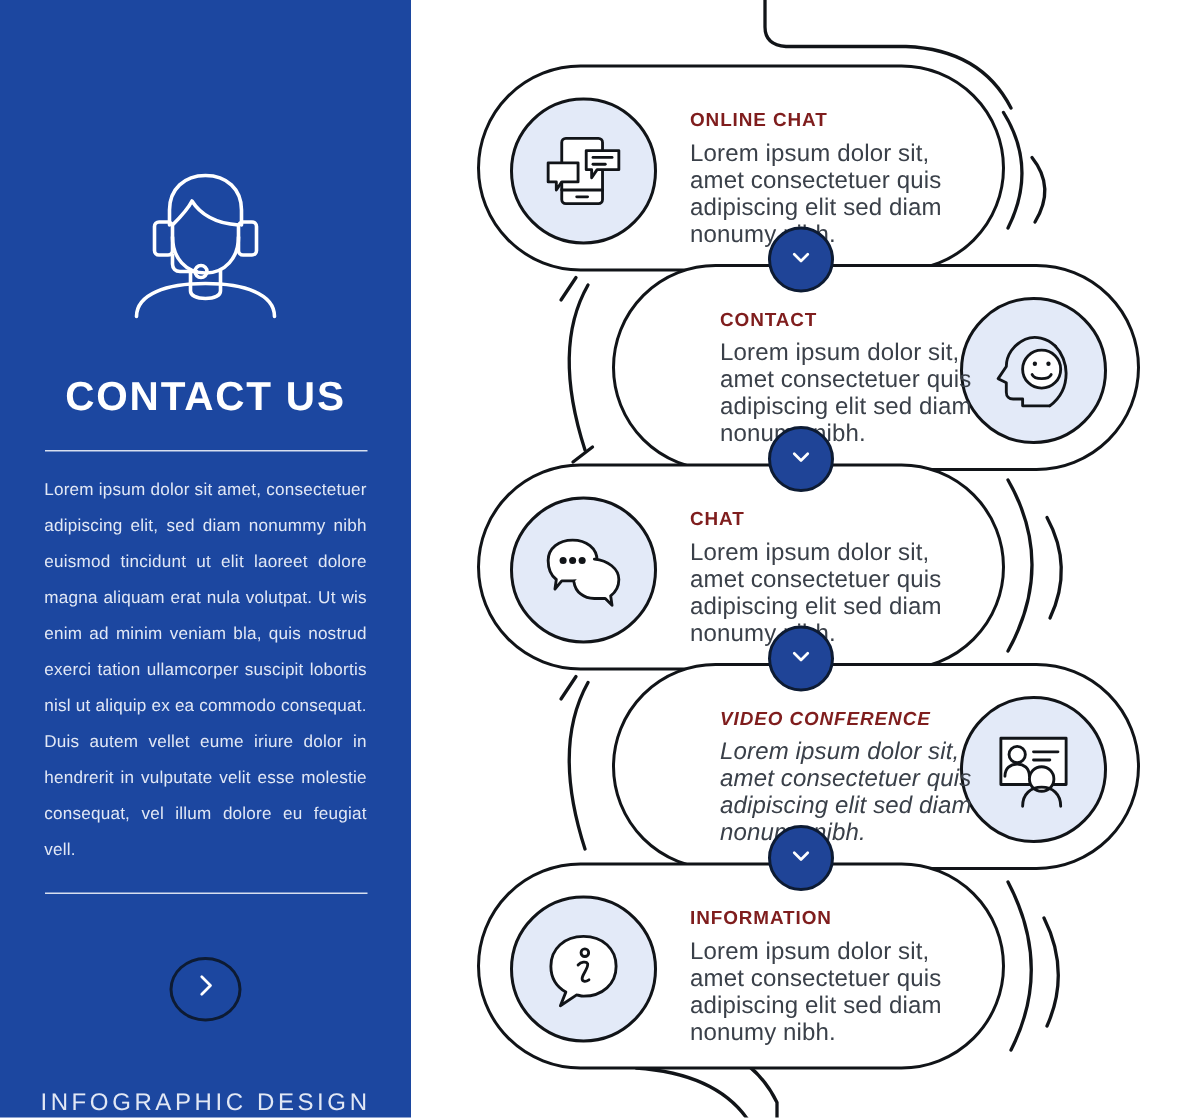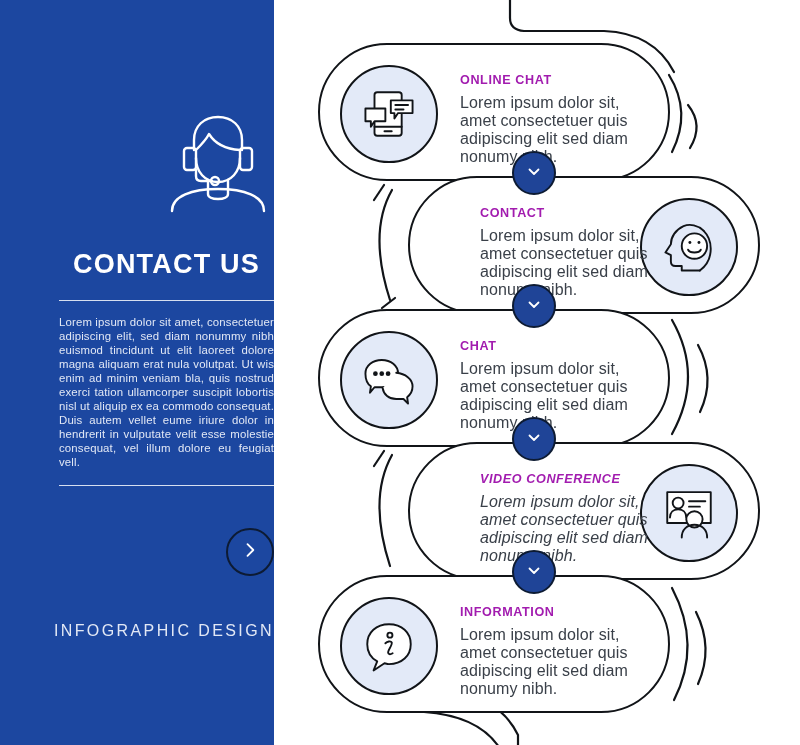--- a/index.html
+++ b/index.html
@@ -26,21 +26,21 @@
   #sidebar {
     position: absolute;
     left: 0;
     top: 0;
     width: 274px;
     height: 745px;
     background: #1C47A0;
     box-sizing: border-box;
     display: flex;
     flex-direction: column;
-    align-items: flex-end;
+    align-items: center;
   }
 
   #headset-icon-wrap {
     margin-top: 110px;
     width: 112px;
     height: 104px;
   }
 
   #sidebar-title {
     margin-top: 32px;
@@ -59,21 +59,21 @@
     background: #d6dff0;
     margin-top: 18px;
   }
   .divider.bottom { margin-top: 16px; }
 
   #sidebar-body {
     margin-top: 14px;
     width: 215px;
     color: #e2e8f5;
     font-size: 11.4px;
-    line-height: 14px;
+    line-height: 24px;
     text-align: justify;
     letter-spacing: 0.15px;
   }
 
   #arrow-button {
     margin-top: 42px;
     width: 44px;
     height: 44px;
     border-radius: 50%;
     border: 2.5px solid #0d1b33;
@@ -137,21 +137,21 @@
     position: absolute;
     top: 28px;
     width: 190px;
   }
   .card-text.textleft  { left: 140px; }
   .card-text.textright { left: 70px; }
 
   .card-title {
     font-size: 12.6px;
     font-weight: bold;
-    color: #a21caf;
+    color: #7f1d1d;
     letter-spacing: 0.6px;
     margin-bottom: 7px;
   }
 
   .card-desc {
     font-size: 16px;
     line-height: 18px;
     color: #3a4049;
     letter-spacing: 0.1px;
   }

